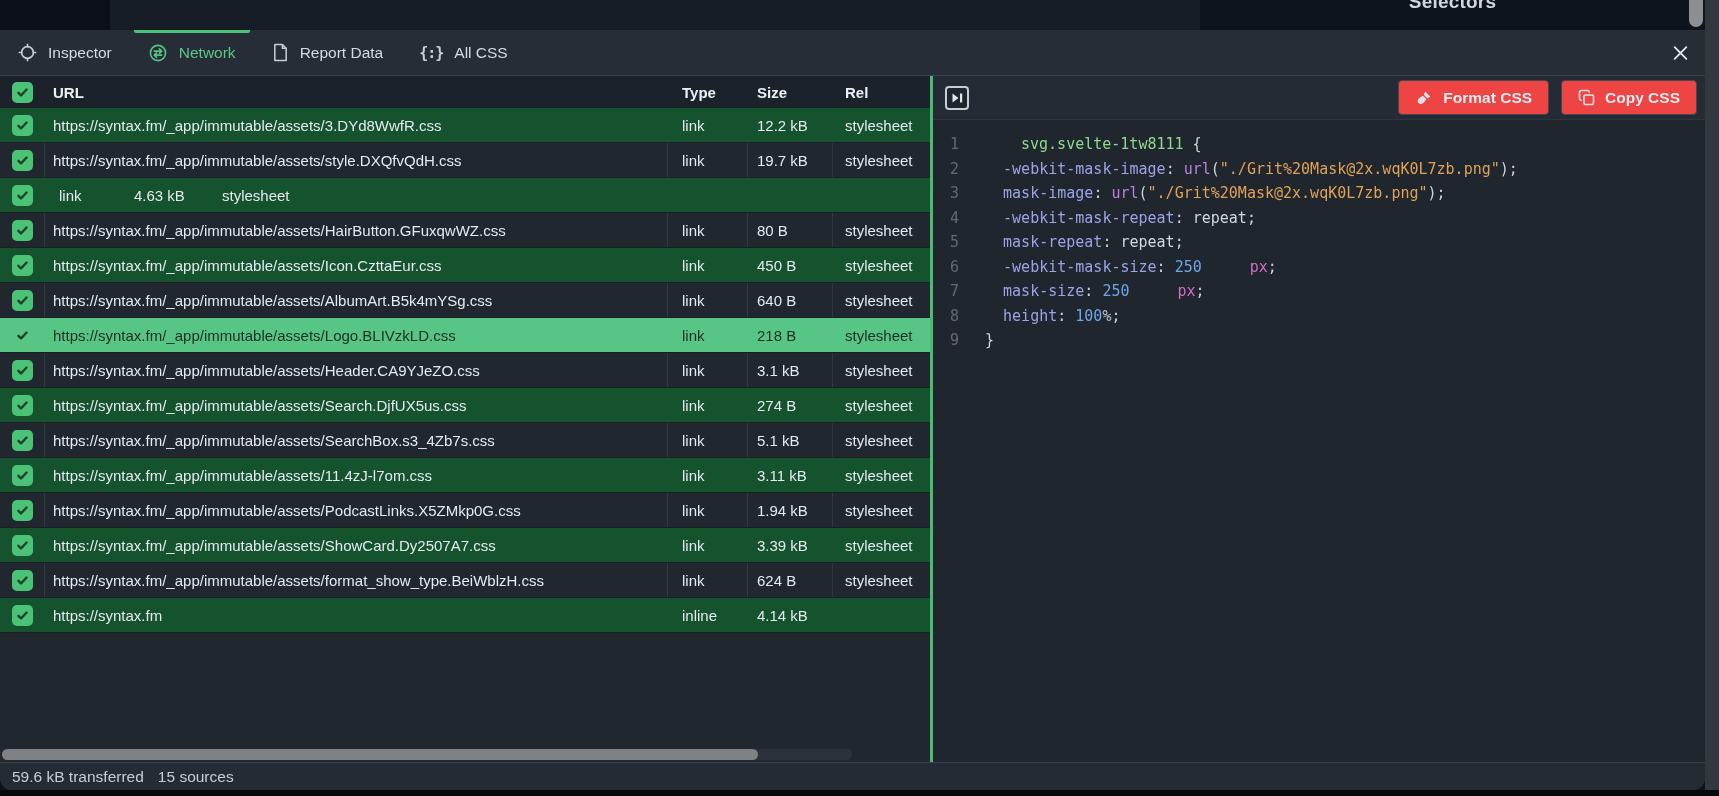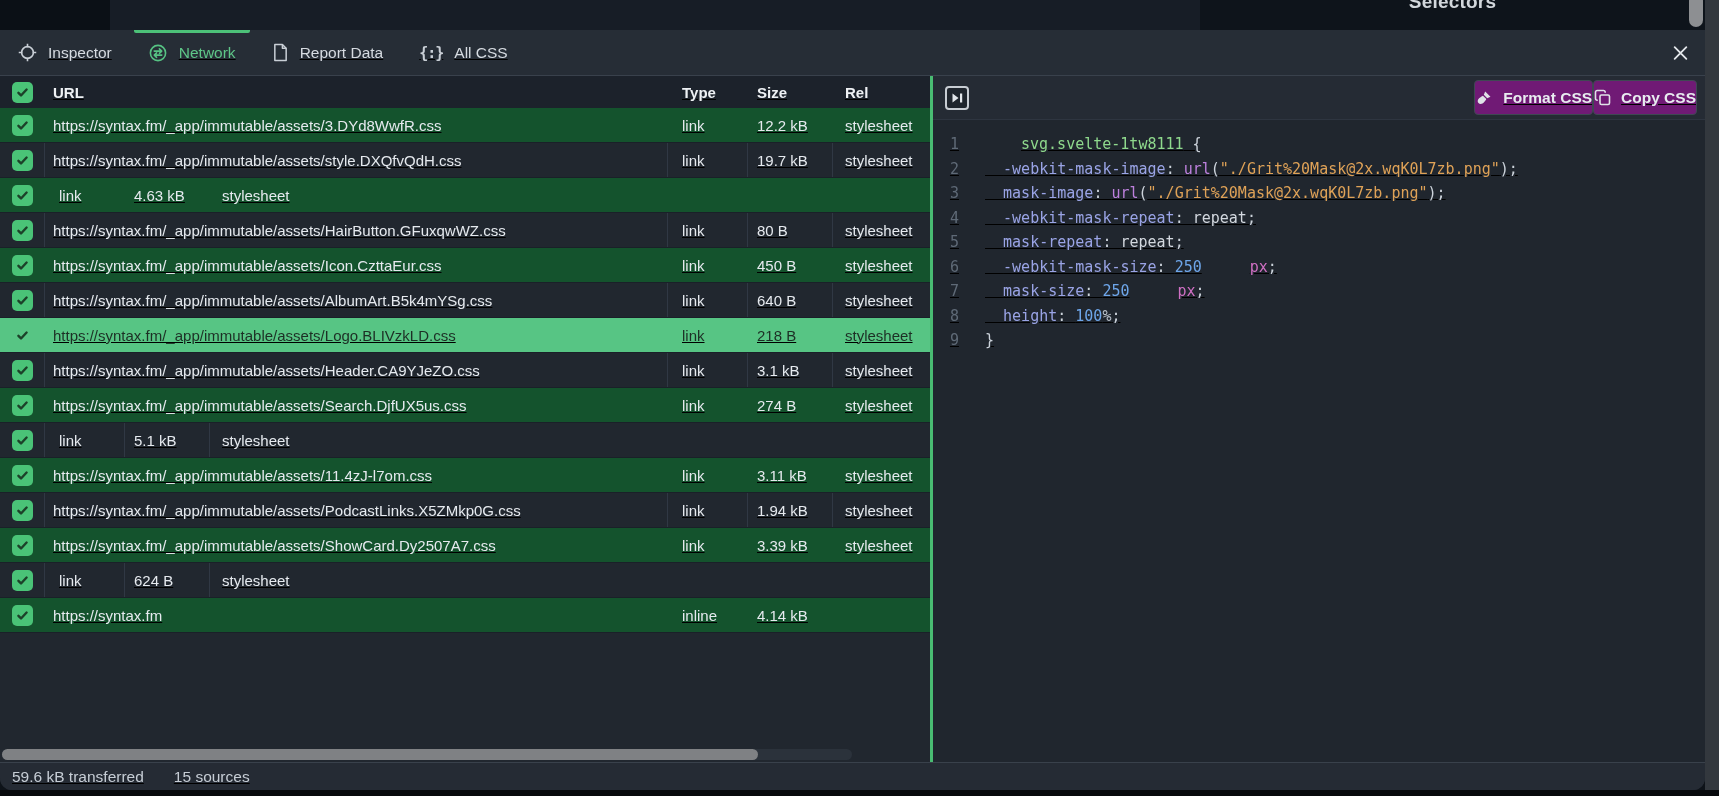--- a/index.html
+++ b/index.html
@@ -14,21 +14,21 @@
               overflow:hidden; display:flex; justify-content:center; }
   .pt-right .selectors { color:#d2d7dc; font-weight:700; font-size:19px; margin-top:-9px; letter-spacing:.2px; }
   .pt-thumb { position:absolute; left:1689px; top:-6px; width:14px; height:33px; border-radius:7px; background:#8d8f92; }
 
   .right-edge  { position:absolute; left:1705px; top:0; width:14px; height:796px; background:#33383e; }
   .bottom-edge { position:absolute; left:0; top:790px; width:1719px; height:6px; background:#07090c; }
 
   
   .panel { position:absolute; left:0; top:30px; width:1705px; height:760px;
            background:#262d36; border-radius:0 0 12px 12px; overflow:hidden;
-           display:flex; flex-direction:column;text-decoration:underline; }
+           display:flex; flex-direction:column; }
 
   
   .tabbar { height:46px; flex:0 0 46px; display:flex; align-items:center; padding-left:4px;
             border-bottom:1px solid #39414c; position:relative; }
   .tab { position:relative; height:100%; display:flex; align-items:center; gap:11px;
          padding:0 14px; margin-right:8px; color:#d6dbe1; font-size:15.5px; cursor:default; }
   .tab .ticon { display:flex; align-items:center; color:#c9cfd6; }
   .tab.active { color:#5ec687; }
   .tab.active .ticon { color:#56c283; }
   .tab.active::before { content:""; position:absolute; left:0; right:0; top:0; height:3px;
@@ -69,43 +69,43 @@
   
   .divider { width:3px; flex:0 0 3px; background:#49bc72; cursor:col-resize; }
 
   
   .right-pane { flex:1; display:flex; flex-direction:column; background:#20262e; min-width:0; }
   .toolbar { height:44px; flex:0 0 44px; display:flex; align-items:center;
              padding:0 8px 0 12px; background:#252b34; border-bottom:1px solid #2e3540; }
   .toggle-btn { width:24px; height:24px; border:2px solid #c8cdd3; border-radius:4px;
                 background:#1f252d; display:flex; align-items:center; justify-content:center; }
   .toolbar .spacer { flex:1; }
-  .btn { display:flex; align-items:center; gap:10px; height:35px; padding:0 0;
-         border:1px solid #3f4853; border-radius:4px; background:#701a75;
-         color:#e8ecf0; font-size:15.5px; font-weight:600; cursor:default; }
+  .btn { display:flex; align-items:center; gap:10px; height:35px; padding:0 16px;
+         border:1px solid #3f4853; border-radius:4px; background:#ef4444;
+         color:#e8ecf0; font-size:15.5px; font-weight:600; margin-left:12px; cursor:default; }
   .btn .bicon { display:flex; color:#dfe3e8; }
 
   .code { flex:1; padding-top:12px; font-family:"DejaVu Sans Mono", monospace;
           font-size:15px; line-height:24.5px; overflow:hidden; }
   .line { display:flex; white-space:pre; }
   .ln { width:26px; flex:0 0 26px; text-align:right; color:#5f6a77; }
   .lc { padding-left:26px; color:#d3d8df; }
   .tk-selector { color:#8fd98d;margin-left:36px; }
   .tk-property { color:#9aa4e6; }
   .tk-punct    { color:#ccd3db; }
   .tk-function { color:#bd80dd; }
   .tk-string   { color:#dfa257; }
   .tk-value    { color:#d3d8df; }
   .tk-number   { color:#6ea6ea;text-align:center; }
   .tk-unit     { color:#cf6fc3;margin-left:48px; }
   .tk-percent  { color:#b9c1ca; }
   .tk-plain    { color:#d3d8df; }
 
   
-  .statusbar { height:28px; flex:0 0 28px; display:flex; align-items:center; gap:30px;
+  .statusbar { height:28px; flex:0 0 28px; display:flex; align-items:center; gap:14px;
                padding-left:12px; background:#252b34; border-top:1px solid #39414b;
                font-size:15.5px; color:#c6cdd5; }
 </style>
 </head>
 <body>
 
 <div class="page-top">
   <div class="pt-left"></div>
   <div class="pt-mid"></div>
   <div class="pt-right">
@@ -301,20 +301,21 @@
   </div>
 
   <div class="row alt-b">
     <div class="cell c-cb">
       <span class="cb">
         <svg width="13" height="13" viewBox="0 0 14 14" fill="none" stroke="#1c4129" stroke-width="2.6" stroke-linecap="round" stroke-linejoin="round">
                   <path d="M2.6 7.4 L5.4 10.2 L11.4 3.8"></path>
                 </svg>
       </span>
     </div>
+    <div class="cell c-url">https://syntax.fm/_app/immutable/assets/SearchBox.s3_4Zb7s.css</div>
     <div class="cell c-type">link</div>
     <div class="cell c-size">5.1 kB</div>
     <div class="cell c-rel">stylesheet</div>
   </div>
 
   <div class="row alt-a">
     <div class="cell c-cb">
       <span class="cb">
         <svg width="13" height="13" viewBox="0 0 14 14" fill="none" stroke="#1c4129" stroke-width="2.6" stroke-linecap="round" stroke-linejoin="round">
                   <path d="M2.6 7.4 L5.4 10.2 L11.4 3.8"></path>
@@ -356,20 +357,21 @@
   </div>
 
   <div class="row alt-b">
     <div class="cell c-cb">
       <span class="cb">
         <svg width="13" height="13" viewBox="0 0 14 14" fill="none" stroke="#1c4129" stroke-width="2.6" stroke-linecap="round" stroke-linejoin="round">
                   <path d="M2.6 7.4 L5.4 10.2 L11.4 3.8"></path>
                 </svg>
       </span>
     </div>
+    <div class="cell c-url">https://syntax.fm/_app/immutable/assets/format_show_type.BeiWblzH.css</div>
     <div class="cell c-type">link</div>
     <div class="cell c-size">624 B</div>
     <div class="cell c-rel">stylesheet</div>
   </div>
 
   <div class="row alt-a">
     <div class="cell c-cb">
       <span class="cb">
         <svg width="13" height="13" viewBox="0 0 14 14" fill="none" stroke="#1c4129" stroke-width="2.6" stroke-linecap="round" stroke-linejoin="round">
                   <path d="M2.6 7.4 L5.4 10.2 L11.4 3.8"></path>

